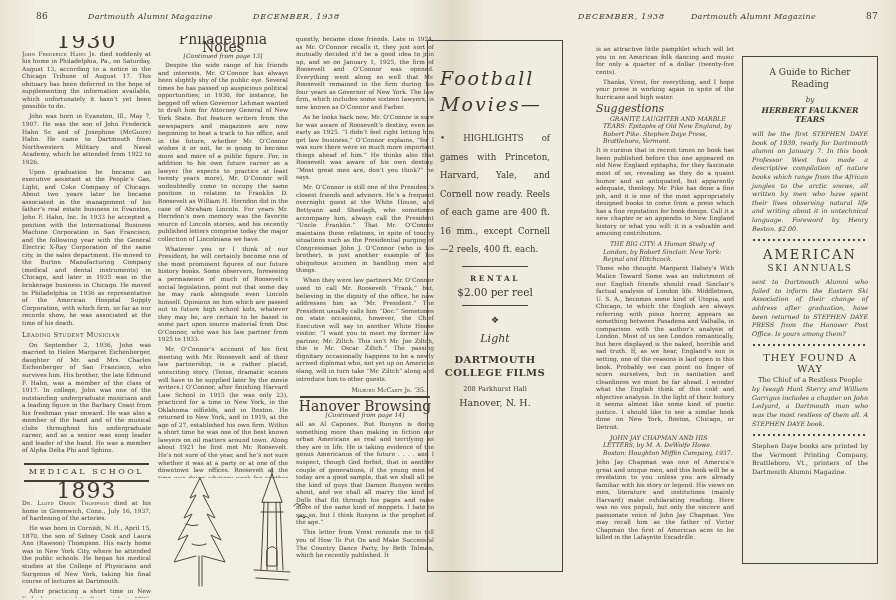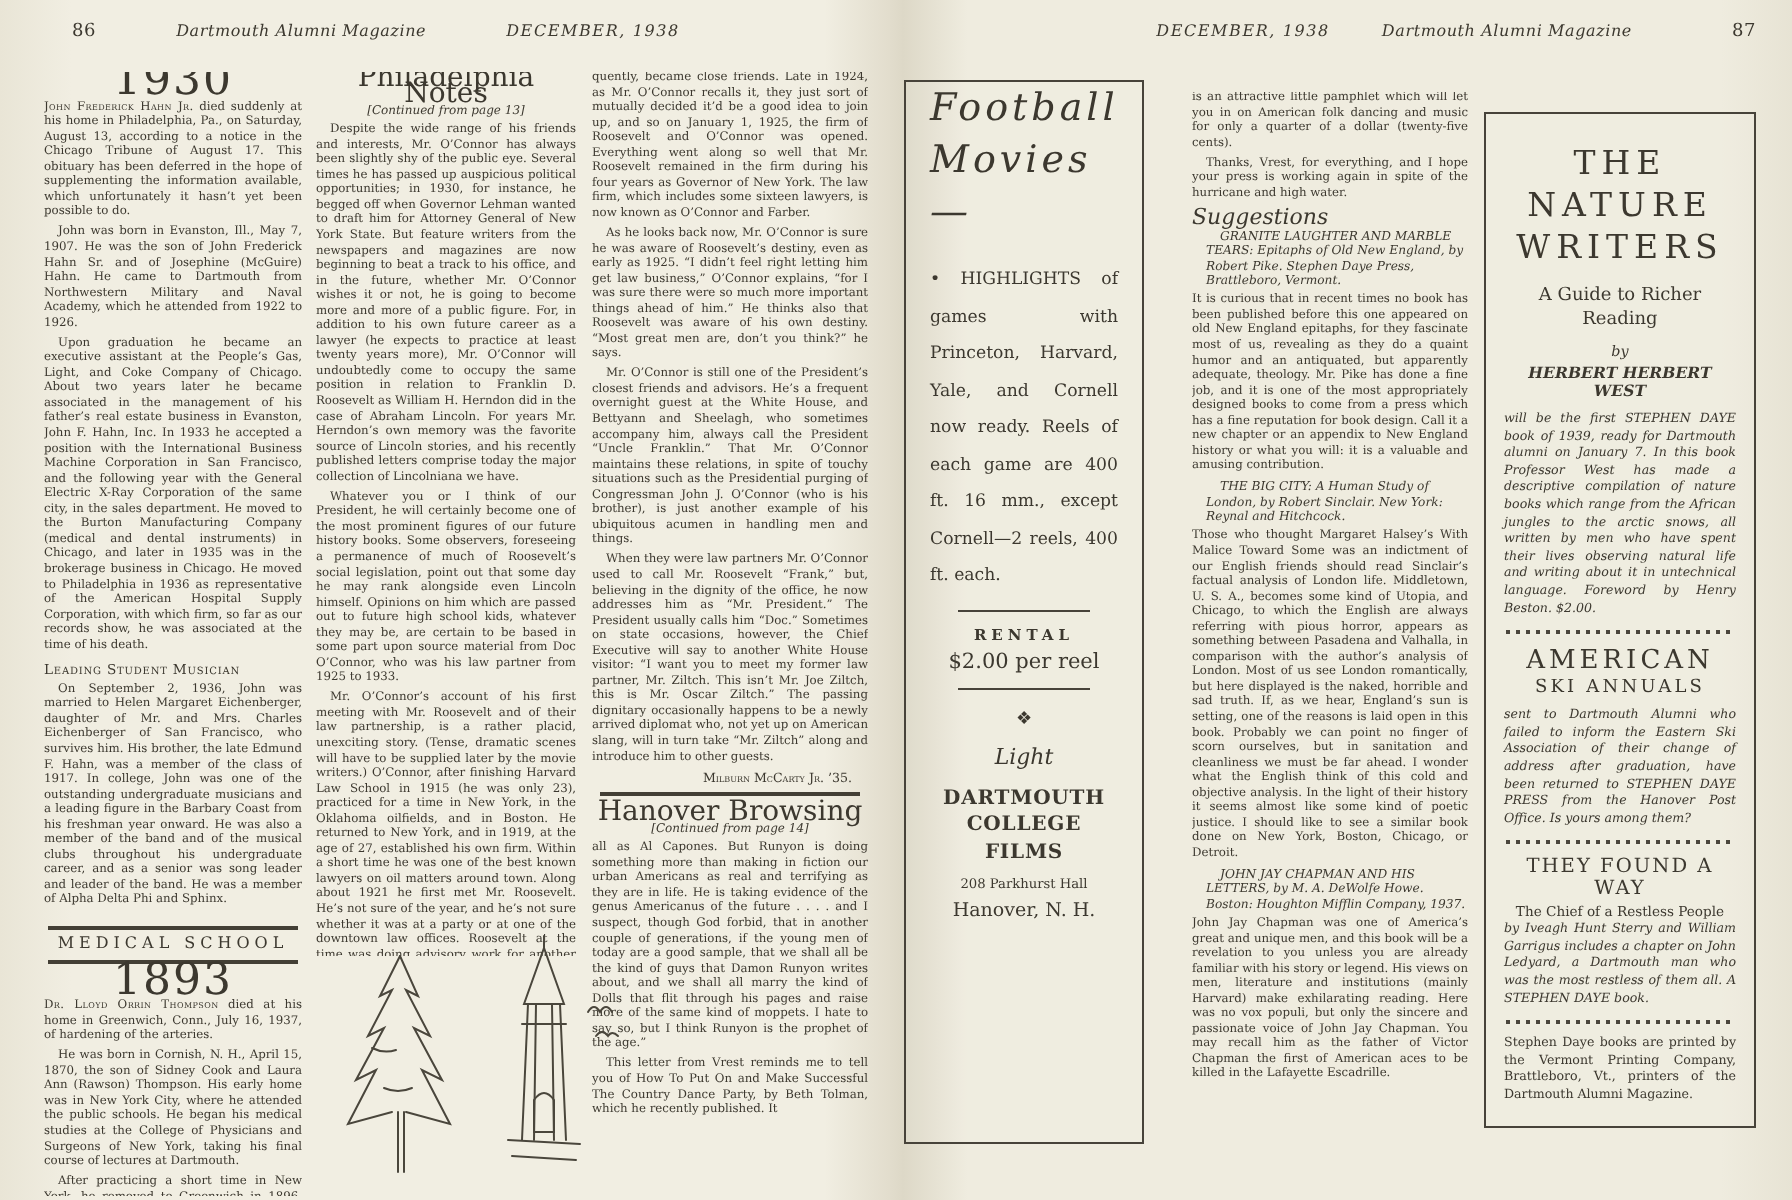--- a/index.html
+++ b/index.html
@@ -22,21 +22,21 @@
   .classyear{font-weight:normal;font-size:22px;letter-spacing:1px;text-align:center;margin:1px 0 6px;}
   .lead-sc{font-variant:small-caps;letter-spacing:.2px;}
   .subhead-sc{font-weight:normal;font-variant:small-caps;font-size:6.8px;letter-spacing:.4px;text-align:left;margin:5px 0 2px;}
   .dept-box{border-top:2px solid #433f35;border-bottom:2px solid #433f35;margin:8px 2px 5px;padding:3.5px 0;}
   .dept-box h3{margin:0;font-weight:normal;text-align:center;font-size:8px;letter-spacing:2.5px;}
   .article-title{font-weight:normal;font-size:14px;text-align:center;margin:0 0 1px;}
   .continued{text-align:center!important;font-style:italic;font-size:6px;margin:0 0 4px;text-indent:0!important;}
   .signature{text-align:right;font-variant:small-caps;font-size:6.3px;padding-right:8px;margin:2px 0 3px;text-indent:0!important;}
   .sig-rule{height:2px;background:#433f35;width:94%;margin:2px auto 5px;}
   .box-ad{position:absolute;border:1.5px solid #47433a;box-sizing:border-box;background:rgba(255,255,255,0.06);}
-  .film-ad{left:452px;top:40px;width:120px;height:532px;padding:0 12px 10px;}
+  .film-ad{left:427px;top:40px;width:136px;height:532px;padding:24px 12px 10px;}
   .film-title{font-weight:normal;font-style:italic;font-size:19px;line-height:26px;letter-spacing:2px;margin:0 0 12px;}
   .film-copy{font-size:8.6px;line-height:18.5px;text-align:justify;margin:0 0 2px;}
   .bullet{font-style:normal;}
   .rental-rule{height:1.2px;background:#47433a;width:66px;margin:7px auto;}
   .rental-label{text-align:center;font-size:7.5px;letter-spacing:2.5px;margin:5px 0 3px;font-weight:bold;}
   .rental-price{text-align:center;font-size:10.5px;margin:0 0 2px;}
   .ornament{text-align:center;font-size:9px;margin:9px 0 7px;}
   .apply{text-align:center;font-style:italic;font-size:11px;margin:4px 0 8px;}
   .advertiser{text-align:center;font-weight:bold;font-size:10px;line-height:13.5px;letter-spacing:.4px;}
   .address{text-align:center;font-size:6.6px;margin-top:5px;}
@@ -156,31 +156,26 @@
     <h3 class="sugg-head">Suggestions</h3>
     <p class="review-head">GRANITE LAUGHTER AND MARBLE TEARS: Epitaphs of Old New England, by Robert Pike. Stephen Daye Press, Brattleboro, Vermont.</p>
     <p class="np">It is curious that in recent times no book has been published before this one appeared on old New England epitaphs, for they fascinate most of us, revealing as they do a quaint humor and an antiquated, but apparently adequate, theology. Mr. Pike has done a fine job, and it is one of the most appropriately designed books to come from a press which has a fine reputation for book design. Call it a new chapter or an appendix to New England history or what you will: it is a valuable and amusing contribution.</p>
     <p class="review-head">THE BIG CITY: A Human Study of London, by Robert Sinclair. New York: Reynal and Hitchcock.</p>
     <p class="np">Those who thought Margaret Halsey’s With Malice Toward Some was an indictment of our English friends should read Sinclair’s factual analysis of London life. Middletown, U. S. A., becomes some kind of Utopia, and Chicago, to which the English are always referring with pious horror, appears as something between Pasadena and Valhalla, in comparison with the author’s analysis of London. Most of us see London romantically, but here displayed is the naked, horrible and sad truth. If, as we hear, England’s sun is setting, one of the reasons is laid open in this book. Probably we can point no finger of scorn ourselves, but in sanitation and cleanliness we must be far ahead. I wonder what the English think of this cold and objective analysis. In the light of their history it seems almost like some kind of poetic justice. I should like to see a similar book done on New York, Boston, Chicago, or Detroit.</p>
     <p class="review-head">JOHN JAY CHAPMAN AND HIS LETTERS, by M. A. DeWolfe Howe. Boston: Houghton Mifflin Company, 1937.</p>
     <p class="np">John Jay Chapman was one of America’s great and unique men, and this book will be a revelation to you unless you are already familiar with his story or legend. His views on men, literature and institutions (mainly Harvard) make exhilarating reading. Here was no vox populi, but only the sincere and passionate voice of John Jay Chapman. You may recall him as the father of Victor Chapman the first of American aces to be killed in the Lafayette Escadrille.</p>
   </div>
 
   <div class="box-ad press-ad">
-    <h2 class="press-title">
-      <span>THE</span><br>
-      <span>NATURE</span><br>
-      <span>WRITERS</span>
-    </h2>
     <div class="press-sub">
       <span>A Guide to Richer</span><br>
       <span>Reading</span>
     </div>
     <div class="press-by">by</div>
-    <div class="press-author">HERBERT HERBERT WEST</div>
+    <div class="press-author">HERBERT FAULKNER TEARS</div>
     <p class="press-body">will be the first STEPHEN DAYE book of 1939, ready for Dartmouth alumni on January 7. In this book Professor West has made a descriptive compilation of nature books which range from the African jungles to the arctic snows, all written by men who have spent their lives observing natural life and writing about it in untechnical language. Foreword by Henry Beston. $2.00.</p>
     <div class="dash-rule"></div>
     <h3 class="ski-title">AMERICAN</h3>
     <h4 class="ski-sub">SKI ANNUALS</h4>
     <p class="press-body">sent to Dartmouth Alumni who failed to inform the Eastern Ski Association of their change of address after graduation, have been returned to STEPHEN DAYE PRESS from the Hanover Post Office. Is yours among them?</p>
     <div class="dash-rule"></div>
     <h3 class="way-title">THEY FOUND A WAY</h3>
     <div class="way-lead">The Chief of a Restless People</div>
     <p class="press-body">by Iveagh Hunt Sterry and William Garrigus includes a chapter on John Ledyard, a Dartmouth man who was the most restless of them all. A STEPHEN DAYE book.</p>
     <div class="dash-rule"></div>

